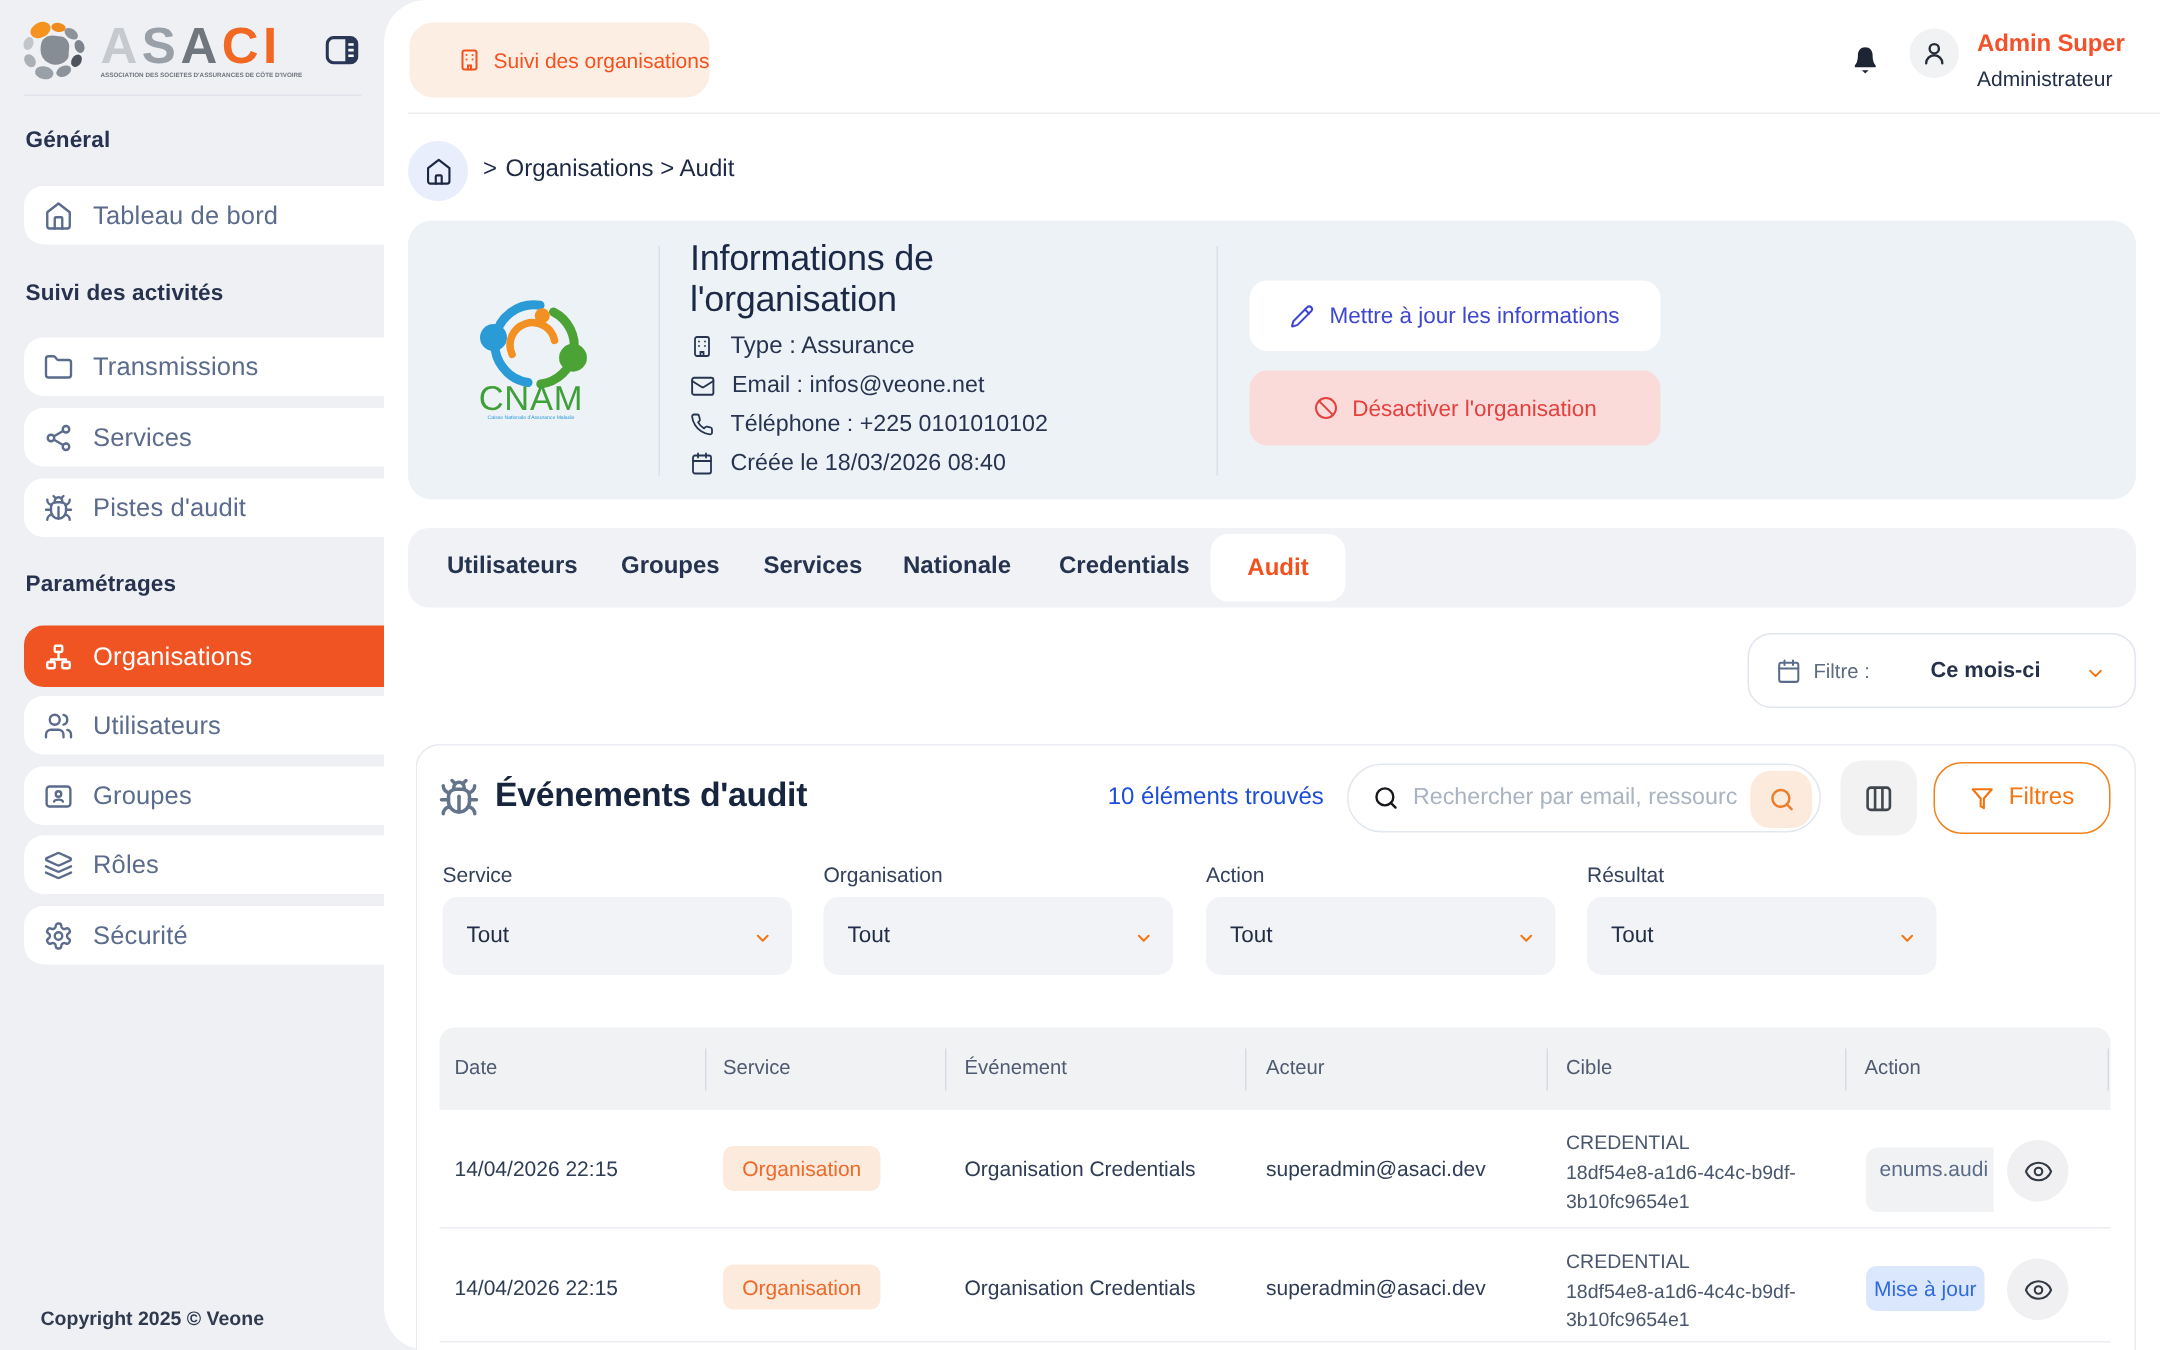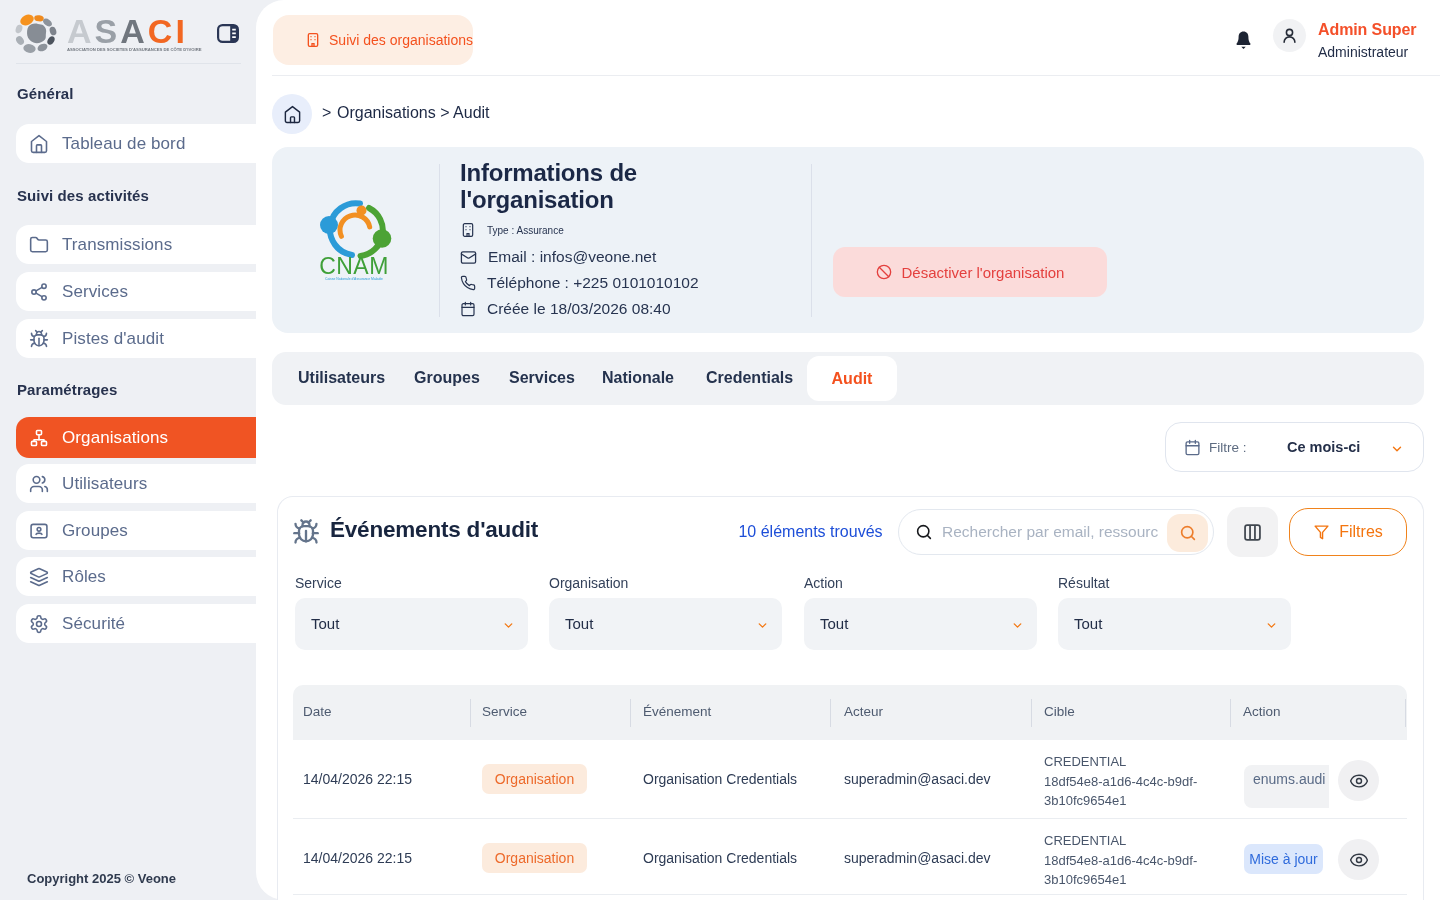--- a/index.html
+++ b/index.html
@@ -168,22 +168,22 @@
     <path d="M44 5.5 A25.5 25.5 0 1 0 36 57" stroke="#2b9bd8" stroke-width="6" stroke-linecap="round"></path>
     <circle cx="13" cy="27" r="9" fill="#2b9bd8"></circle>
     <path d="M53 10 A25.5 25.5 0 0 1 44.5 58" stroke="#4ca335" stroke-width="6" stroke-linecap="round"></path>
     <circle cx="66" cy="40.5" r="9.3" fill="#4ca335"></circle>
     <path d="M25.4 38.3 A15 15 0 1 1 53.7 28.9" stroke="#f29022" stroke-width="5" stroke-linecap="round"></path>
     <circle cx="45.5" cy="12.5" r="5" fill="#f29022"></circle>
     <text x="38" y="75.5" text-anchor="middle" font-family="Liberation Sans, sans-serif" font-size="23" fill="#3fa039" letter-spacing="0.5">CNAM</text>
     <text x="38" y="81.5" text-anchor="middle" font-family="Liberation Sans, sans-serif" font-size="3.4" fill="#2b9bd8">Caisse Nationale d'Assurance Maladie</text>
   </svg>
   <div class="abs" style="left:167px;top:17px;height:153px;width:1px;background:#dbe0ea"></div>
-  <div class="abs" style="left:188px;top:12px;width:280px;font-size:24px;font-weight:700;color:#1b2846;line-height:27px;letter-spacing:-.2px">Informations de l'organisation</div>
-  <div class="abs" style="left:188px;top:75px;display:flex;align-items:center;gap:11px;font-size:10px;color:#273450">
+  <div class="abs" style="left:188px;top:12px;width:280px;font-size:24px;font-weight:400;color:#1b2846;line-height:27px;letter-spacing:-.2px">Informations de l'organisation</div>
+  <div class="abs" style="left:188px;top:75px;display:flex;align-items:center;gap:11px;font-size:16px;color:#273450">
     <svg width="16" height="16" viewBox="0 0 24 24" fill="none" stroke="currentColor" stroke-width="1.8">
         <rect x="5" y="2.5" width="14" height="19" rx="2"></rect>
         <path d="M9 7h.01M15 7h.01M9 11.5h.01M15 11.5h.01M10.5 21v-3.5h3V21" stroke-linecap="round"></path>
       </svg>
     Type : Assurance
   </div>
   <div class="abs" style="left:188px;top:101px;display:flex;align-items:center;gap:11px;font-size:15.5px;color:#273450">
     <svg width="17" height="17" viewBox="0 0 24 24" fill="none" stroke="currentColor" stroke-width="1.8" stroke-linecap="round" stroke-linejoin="round">
         <rect x="2" y="4" width="20" height="16" rx="2"></rect>
         <path d="m22 7-8.97 5.7a1.94 1.94 0 0 1-2.06 0L2 7"></path>
@@ -198,20 +198,27 @@
   </div>
   <div class="abs" style="left:188px;top:153px;display:flex;align-items:center;gap:11px;font-size:15.5px;color:#273450">
     <svg width="16" height="16" viewBox="0 0 24 24" fill="none" stroke="currentColor" stroke-width="1.8" stroke-linecap="round" stroke-linejoin="round">
         <path d="M8 2v4M16 2v4"></path>
         <rect x="3" y="4" width="18" height="18" rx="2"></rect>
         <path d="M3 9.5h18"></path>
       </svg>
     Créée le 18/03/2026 08:40
   </div>
   <div class="abs" style="left:539px;top:17px;height:153px;width:1px;background:#dbe0ea"></div>
+  <div class="abs" style="left:561px;top:40px;width:274px;height:47px;background:#fff;border-radius:12px;display:flex;align-items:center;justify-content:center;gap:10px;font-size:15px;color:#3f46d0">
+    <svg width="16" height="16" viewBox="0 0 24 24" fill="none" stroke="currentColor" stroke-width="2" stroke-linecap="round" stroke-linejoin="round">
+        <path d="M21.17 6.81a1 1 0 0 0-3.98-3.99L3.84 16.17a2 2 0 0 0-.5.83l-1.32 4.35a.5.5 0 0 0 .62.63l4.35-1.32a2 2 0 0 0 .83-.5z"></path>
+        <path d="m15 5 4 4"></path>
+      </svg>
+    Mettre à jour les informations
+  </div>
   <div class="abs" style="left:561px;top:100px;width:274px;height:50px;background:#fbdbda;border-radius:12px;display:flex;align-items:center;justify-content:center;gap:10px;font-size:15px;color:#e4403e">
     <svg width="16" height="16" viewBox="0 0 24 24" fill="none" stroke="currentColor" stroke-width="2" stroke-linecap="round">
         <circle cx="12" cy="12" r="10"></circle>
         <path d="m4.9 4.9 14.2 14.2"></path>
       </svg>
     Désactiver l'organisation
   </div>
 </div>
 
 <div class="abs" style="left:272px;top:352px;width:1152px;height:53px;background:#f0f2f5;border-radius:14px;font-size:16px;font-weight:600;color:#25334e">

